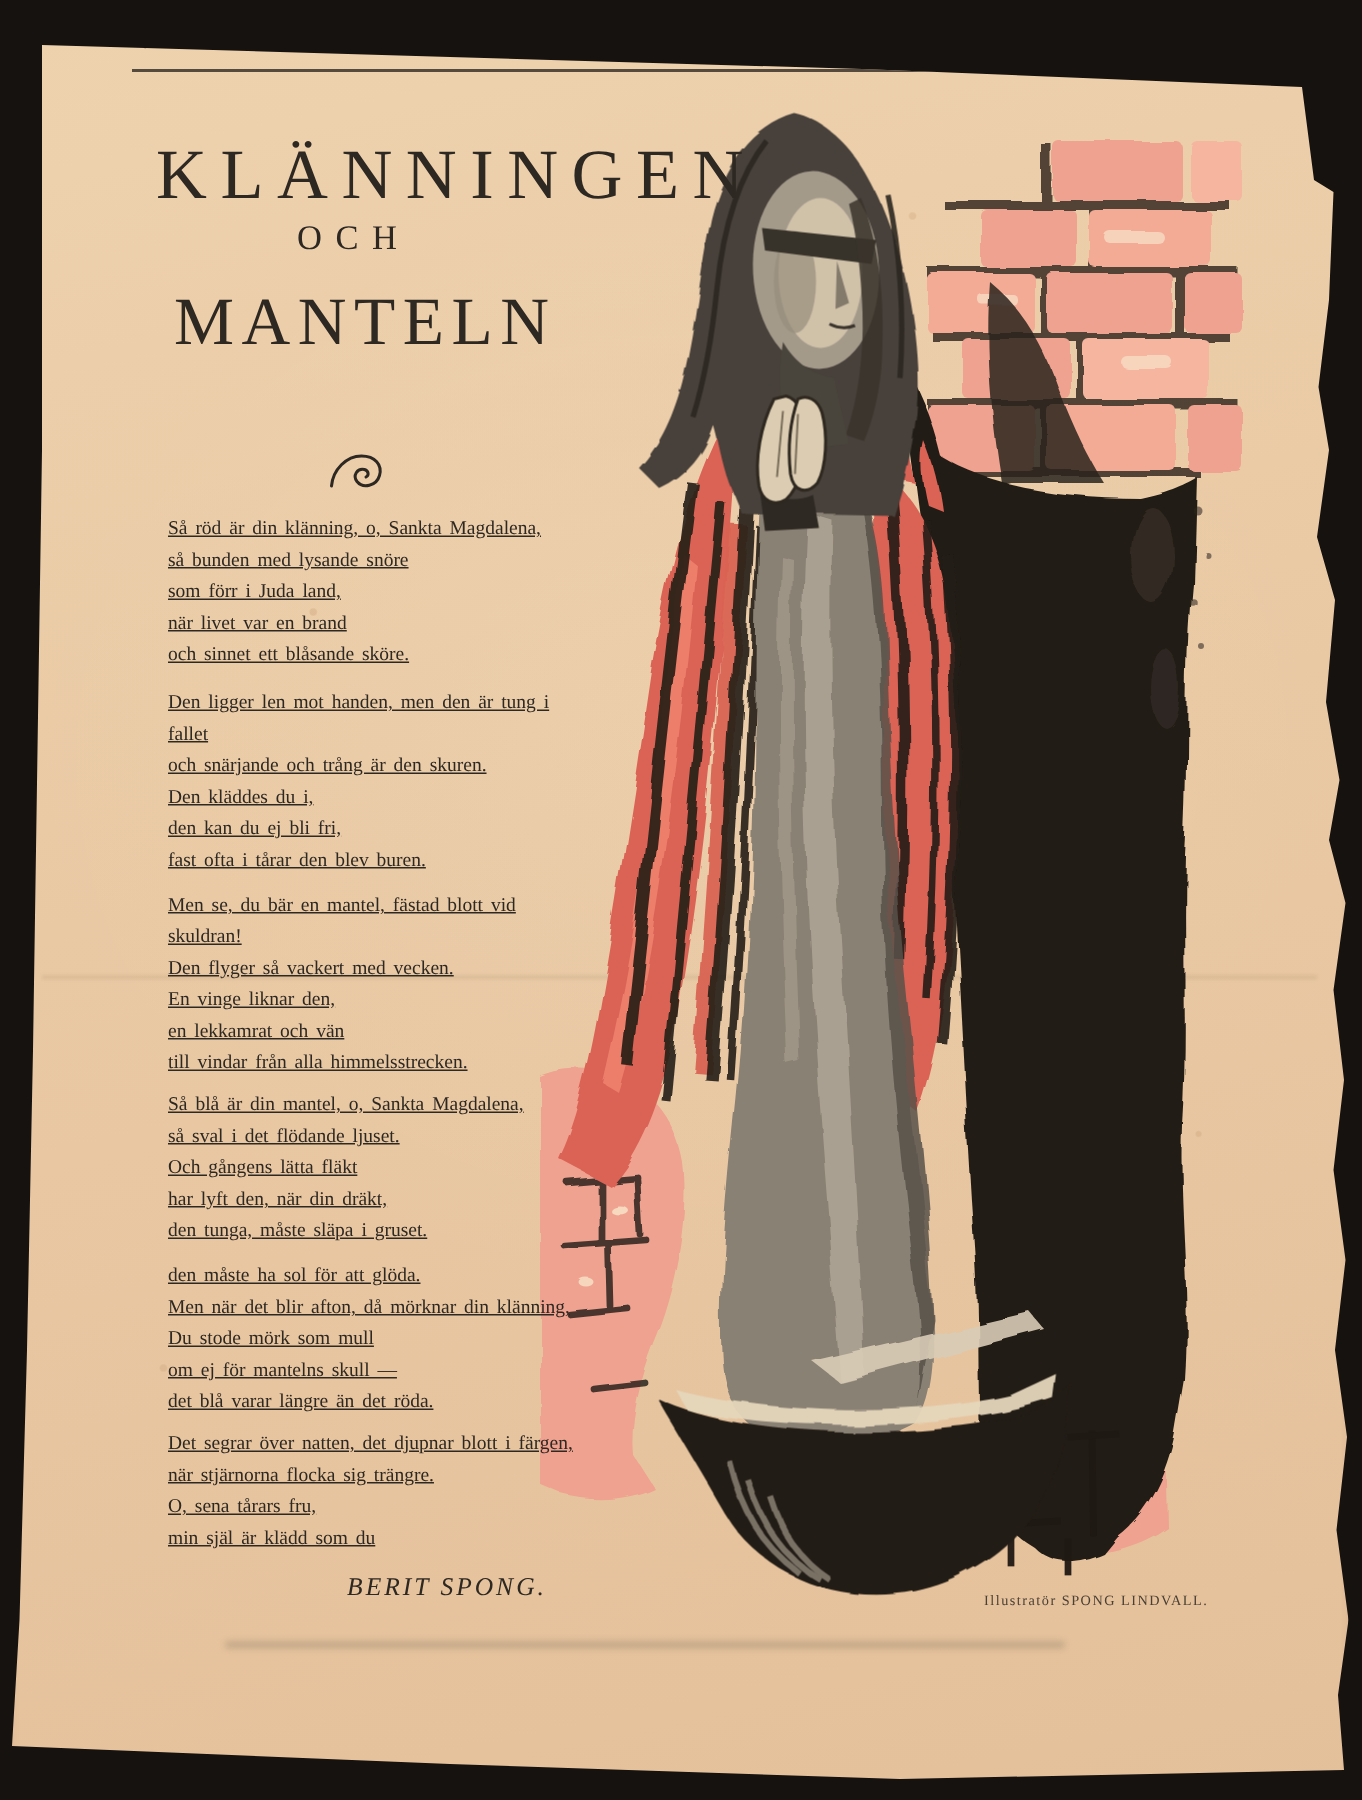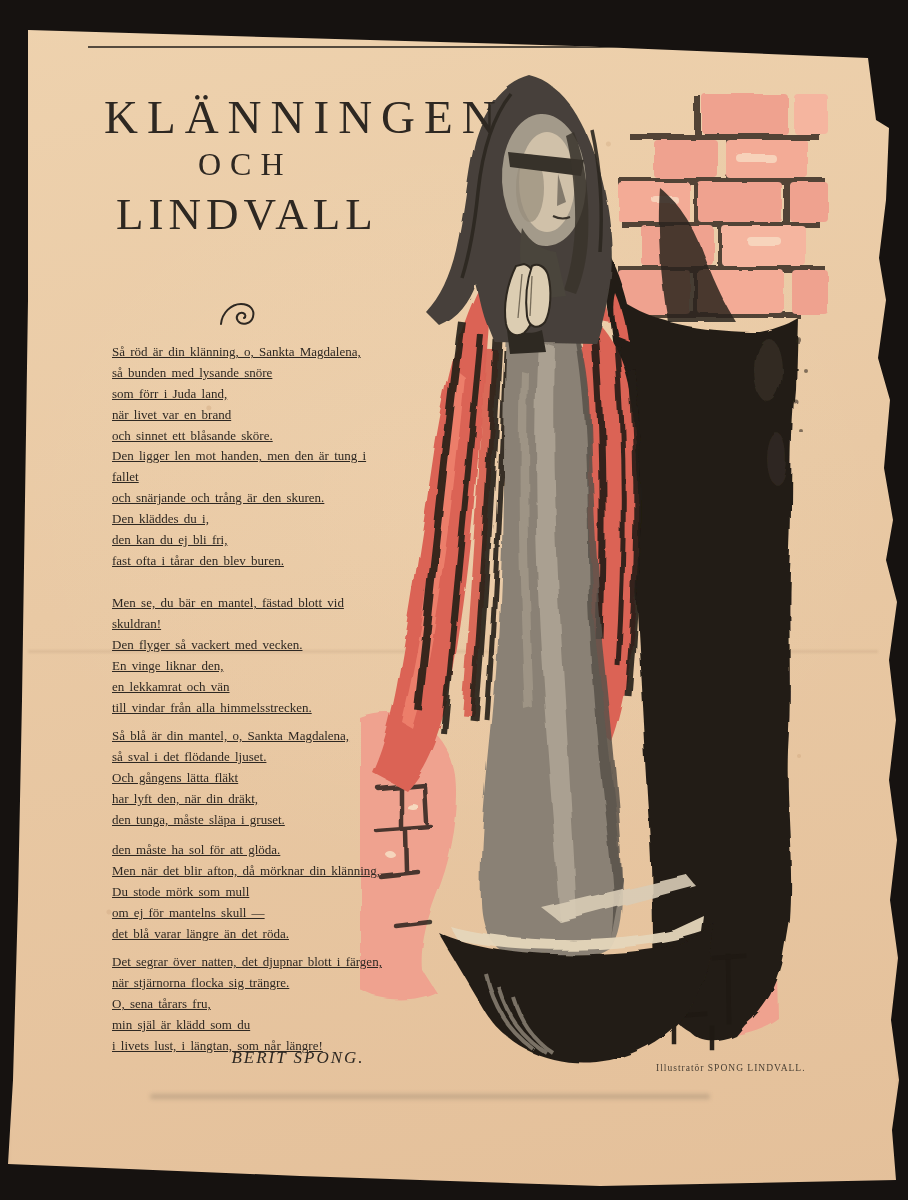--- a/index.html
+++ b/index.html
@@ -27,21 +27,21 @@
                inset 0 6px 8px -4px rgba(60,40,20,.30),
                inset 0 -6px 8px -4px rgba(60,40,20,.30),
                inset 8px 0 10px -6px rgba(60,40,20,.25);}
   .ink{color:var(--ink,#2e2822);}
   .pagenum{position:absolute;left:92px;top:16px;font-size:18px;font-weight:bold;}
   .masthead{position:absolute;left:88px;top:18px;width:690px;text-align:center;
     font-size:17px;font-weight:bold;letter-spacing:12px;}
   .rule{position:absolute;left:88px;top:46px;width:722px;height:2px;
     background:var(--ink,#2e2822);opacity:.8;}
   .t1{position:absolute;left:104px;top:90px;font-size:47px;letter-spacing:9px;white-space:nowrap;}
-  .t2{position:absolute;left:198px;top:146px;font-size:32px;letter-spacing:9px;}
+  .t2{position:absolute;left:198px;top:146px;font-size:23px;letter-spacing:9px;}
   .t3{position:absolute;left:116px;top:188px;font-size:45px;letter-spacing:5px;}
   .subtitle{position:absolute;left:130px;top:240px;font-size:41px;font-style:italic;
     letter-spacing:1px;}
   .ornament{position:absolute;left:218px;top:300px;width:40px;height:34px;}
   .stanza{position:absolute;left:112px;width:372px;font-size:13px;line-height:21px;
     word-spacing:2px;color:var(--ink,#2e2822);text-decoration:underline;}
   .pline{white-space:nowrap;}
   .pline.center{text-align:left;white-space:normal;}
   .author{position:absolute;left:112px;top:1048px;width:372px;text-align:center;
     font-style:italic;font-size:17px;letter-spacing:2px;}
@@ -59,34 +59,34 @@
 
 <div class="stage">
   <div class="paper">
 
     <div class="pagenum ink txt">6</div>
     <div class="masthead ink txt">S Ö N D A G S B I L A G A</div>
     <div class="rule"></div>
 
     <div class="t1 ink txt">KLÄNNINGEN</div>
     <div class="t2 ink txt">OCH</div>
-    <div class="t3 ink txt">LINDVALL</div>
+    <div class="t3 ink txt">MANTELN</div>
 
     <svg class="ornament txt" viewBox="0 0 40 34">
       <path d="M 3,24 C 4,13 13,4 23,4 C 32,4 37,10 35,17 C 33,24 24,26 20,21 C 17,17 20,12 25,13 C 28,14 28,17 26,18" fill="none" stroke="#2e2822" stroke-width="2" stroke-linecap="round"></path>
     </svg>
 
     <div class="stanza txt" style="top:341px">
         <div class="pline">Så röd är din klänning, o, Sankta Magdalena,</div>
         <div class="pline">så bunden med lysande snöre</div>
         <div class="pline">som förr i Juda land,</div>
         <div class="pline">när livet var en brand</div>
         <div class="pline">och sinnet ett blåsande sköre.</div>
       </div>
-    <div class="stanza txt" style="top:445px">
+    <div class="stanza txt" style="top:457px">
         <div class="pline">Den ligger len mot handen, men den är tung i</div>
         <div class="pline center">fallet</div>
         <div class="pline">och snärjande och trång är den skuren.</div>
         <div class="pline">Den kläddes du i,</div>
         <div class="pline">den kan du ej bli fri,</div>
         <div class="pline">fast ofta i tårar den blev buren.</div>
       </div>
     <div class="stanza txt" style="top:592px">
         <div class="pline">Men se, du bär en mantel, fästad blott vid</div>
         <div class="pline center">skuldran!</div>
@@ -107,21 +107,20 @@
         <div class="pline">Men när det blir afton, då mörknar din klänning,</div>
         <div class="pline">Du stode mörk som mull</div>
         <div class="pline">om ej för mantelns skull —</div>
         <div class="pline">det blå varar längre än det röda.</div>
       </div>
     <div class="stanza txt" style="top:951px">
         <div class="pline">Det segrar över natten, det djupnar blott i färgen,</div>
         <div class="pline">när stjärnorna flocka sig trängre.</div>
         <div class="pline">O, sena tårars fru,</div>
         <div class="pline">min själ är klädd som du</div>
-        <div class="pline">i livets lust, i längtan, som når längre!</div>
       </div>
 
     <div class="author ink txt">BERIT SPONG.</div>
     <div class="caption txt">Illustratör SPONG LINDVALL.</div>
 
     <svg class="illo" viewBox="0 0 470 1000">
       <defs>
         <filter id="rough" x="-10%" y="-10%" width="120%" height="120%">
           <feTurbulence type="fractalNoise" baseFrequency="0.015 0.02" numOctaves="3" seed="7" result="n"></feTurbulence>
           <feDisplacementMap in="SourceGraphic" in2="n" scale="9"></feDisplacementMap>

